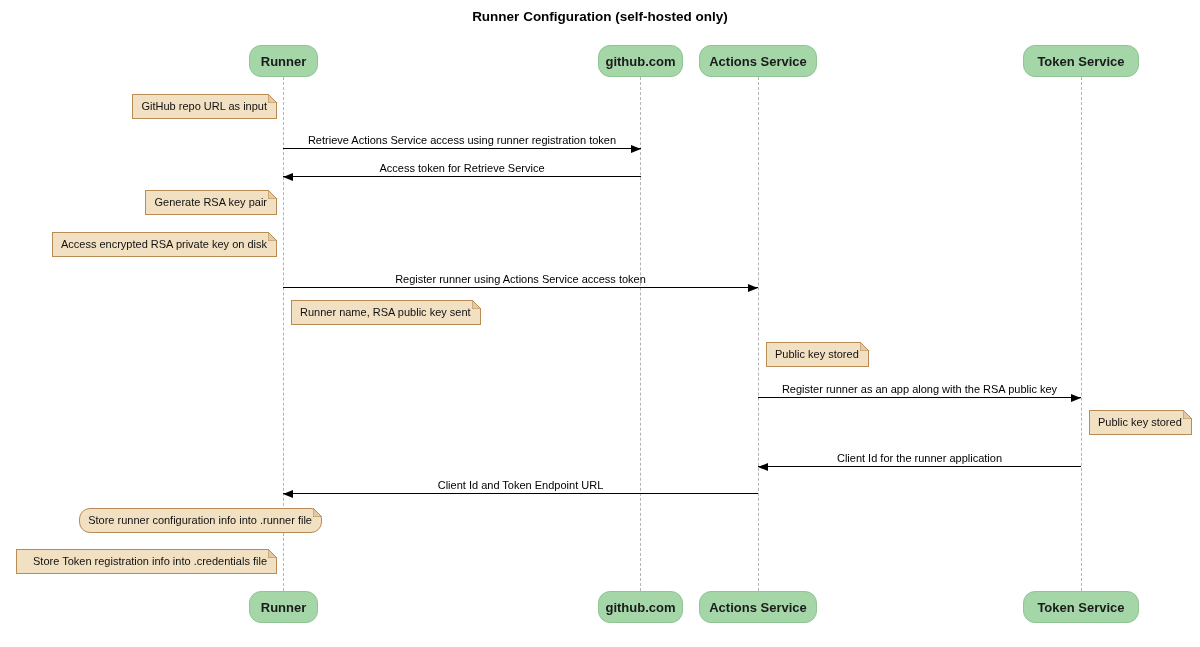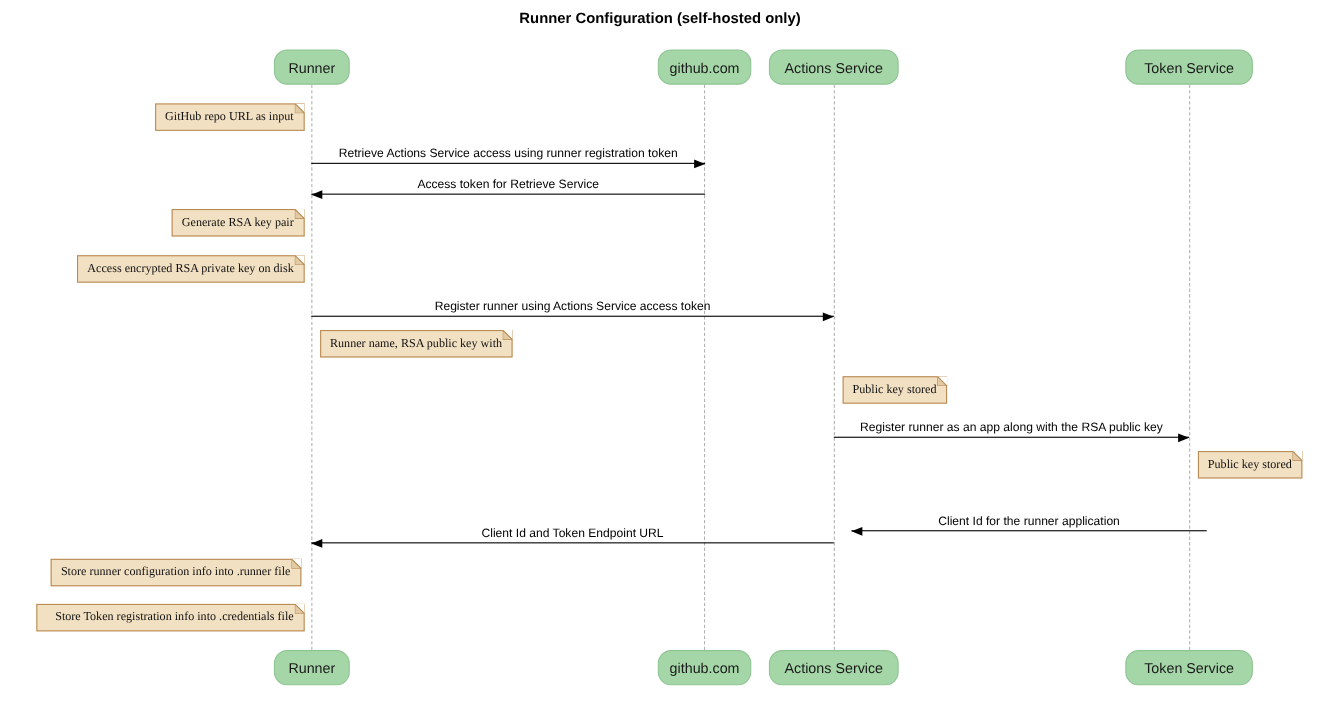--- a/index.html
+++ b/index.html
@@ -15,28 +15,28 @@
   .lifeline {
     position:absolute; top:77px; height:514px; width:0;
     border-left:1px dashed var(--lifeline,#b3b3b3);
   }
   .participant {
     position:absolute; height:32px; box-sizing:border-box;
     background:var(--participant-fill,#A5D6A7);
     border:1px solid var(--participant-border,#8FC493);
     border-radius:12px;
     display:flex; align-items:center; justify-content:center;
-    font-size:13px; color:#1a1a1a; white-space:nowrap;
+    font-size:13px; color:#1a1a1a; white-space:nowrap;font-weight:bold;
   }
   .note {
     position:absolute; box-sizing:border-box;
     background:var(--note-fill,#F2E0C2);
     border:1px solid var(--note-border,#B98B55);
     font-size:11px; line-height:13px; color:#111;
-    padding:5px 9px 5px 8px; white-space:nowrap;font-family:Liberation Serif, serif;
+    padding:5px 9px 5px 8px; white-space:nowrap;
   }
   .note .fold { position:absolute; top:-1px; right:-1px; display:block; }
   .message { position:absolute; height:15px; }
   .msg-label {
     position:absolute; bottom:3px; left:0; right:0;
     text-align:center; font-size:11px; white-space:nowrap; color:#000;
   }
   .msg-line {
     position:absolute; left:0; right:0; bottom:0; height:0;
     border-top:1px solid var(--arrow,#000);
@@ -110,37 +110,37 @@
         <path d="M0 0 L9 0 L9 9 Z" fill="#ffffff"></path>
         <path d="M0 0 L9 9 L0 9 Z" fill="#E2CBA4" stroke="#B98B55" stroke-width="1"></path>
       </svg>
     <span>Access encrypted RSA private key on disk</span>
   </div>
   <div class="note" style="left:291px; top:300px;">
     <svg class="fold" width="9" height="9">
         <path d="M0 0 L9 0 L9 9 Z" fill="#ffffff"></path>
         <path d="M0 0 L9 9 L0 9 Z" fill="#E2CBA4" stroke="#B98B55" stroke-width="1"></path>
       </svg>
-    <span>Runner name, RSA public key with</span>
+    <span>Runner name, RSA public key sent</span>
   </div>
   <div class="note" style="left:766px; top:342px;">
     <svg class="fold" width="9" height="9">
         <path d="M0 0 L9 0 L9 9 Z" fill="#ffffff"></path>
         <path d="M0 0 L9 9 L0 9 Z" fill="#E2CBA4" stroke="#B98B55" stroke-width="1"></path>
       </svg>
     <span>Public key stored</span>
   </div>
   <div class="note" style="left:1089px; top:410px;">
     <svg class="fold" width="9" height="9">
         <path d="M0 0 L9 0 L9 9 Z" fill="#ffffff"></path>
         <path d="M0 0 L9 9 L0 9 Z" fill="#E2CBA4" stroke="#B98B55" stroke-width="1"></path>
       </svg>
     <span>Public key stored</span>
   </div>
-  <div class="note" style="right:926px; top:508px;">
+  <div class="note" style="right:878px; top:508px;border-radius:11px;">
     <svg class="fold" width="9" height="9">
         <path d="M0 0 L9 0 L9 9 Z" fill="#ffffff"></path>
         <path d="M0 0 L9 9 L0 9 Z" fill="#E2CBA4" stroke="#B98B55" stroke-width="1"></path>
       </svg>
     <span>Store runner configuration info into .runner file</span>
   </div>
   <div class="note" style="right:923px; top:549px;padding-left:16px;">
     <svg class="fold" width="9" height="9">
         <path d="M0 0 L9 0 L9 9 Z" fill="#ffffff"></path>
         <path d="M0 0 L9 9 L0 9 Z" fill="#E2CBA4" stroke="#B98B55" stroke-width="1"></path>
@@ -161,21 +161,21 @@
   <div class="message" style="left:283px; top:273px; width:475px;">
     <span class="msg-label">Register runner using Actions Service access token</span>
     <div class="msg-line"></div>
     <div class="head right"></div>
   </div>
   <div class="message" style="left:758px; top:383px; width:323px;">
     <span class="msg-label">Register runner as an app along with the RSA public key</span>
     <div class="msg-line"></div>
     <div class="head right"></div>
   </div>
-  <div class="message" style="left:774px; top:452px; width:323px;margin-top:16px;">
+  <div class="message" style="left:758px; top:452px; width:323px;">
     <span class="msg-label">Client Id for the runner application</span>
     <div class="msg-line"></div>
     <div class="head left"></div>
   </div>
   <div class="message" style="left:283px; top:479px; width:475px;">
     <span class="msg-label">Client Id and Token Endpoint URL</span>
     <div class="msg-line"></div>
     <div class="head left"></div>
   </div>
 

